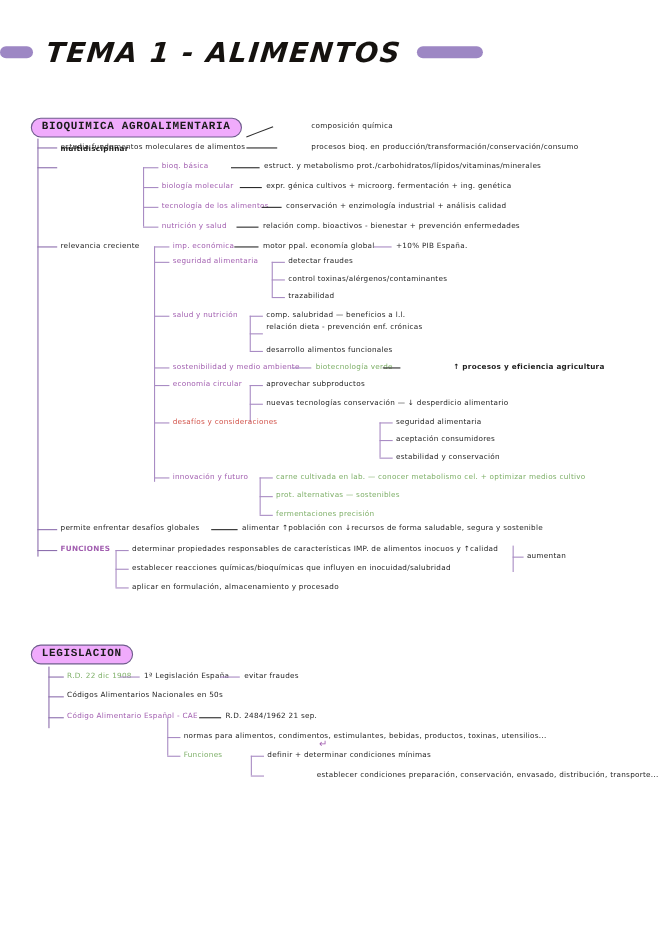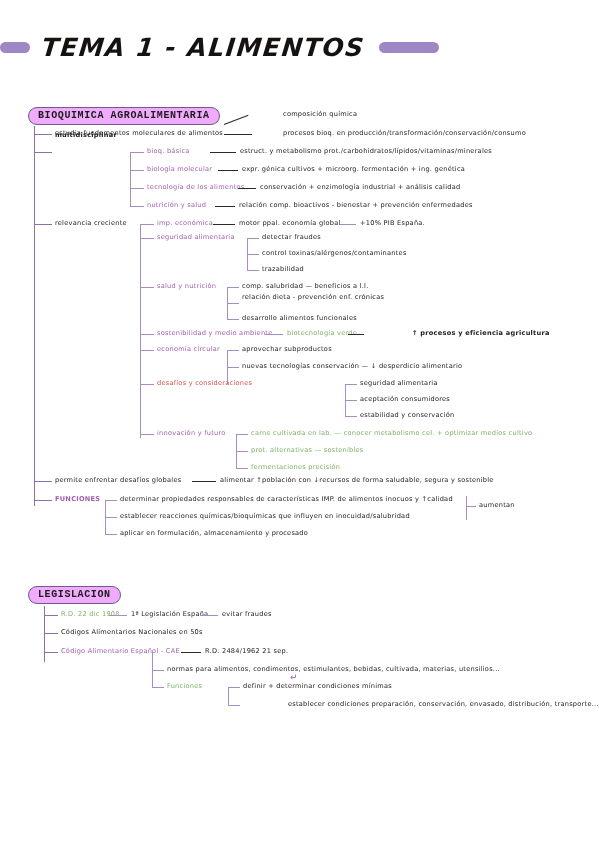--- a/index.html
+++ b/index.html
@@ -210,21 +210,21 @@
 <div class="ln h dark" style="left:44px;top:633px;width:14px;"></div>
 <div class="node ink" style="left:61px;top:629px;">Códigos Alimentarios Nacionales en 50s</div>
 
 <div class="ln h dark" style="left:44px;top:652px;width:14px;"></div>
 <div class="node purple" style="left:61px;top:648px;">Código Alimentario Español - CAE</div>
 <div class="ln h ink" style="left:181px;top:652px;width:20px;"></div>
 <div class="node ink" style="left:205px;top:648px;">R.D. 2484/1962   21 sep.</div>
 
 <div class="ln v" style="left:152px;top:652px;height:35px;"></div>
 <div class="ln h" style="left:152px;top:670px;width:12px;"></div>
-<div class="node ink" style="left:167px;top:666px;">normas para alimentos, condimentos, estimulantes, bebidas, cultivada, materias, utensilios...</div>
+<div class="node ink" style="left:167px;top:666px;">normas para alimentos, condimentos, estimulantes, bebidas, productos, toxinas, utensilios...</div>
 
 <div class="ln h" style="left:152px;top:687px;width:12px;"></div>
 <div class="node green" style="left:167px;top:683px;">Funciones</div>
 <div class="ln v" style="left:228px;top:687px;height:18px;"></div>
 <div class="ln h" style="left:228px;top:687px;width:12px;"></div>
 <div class="node ink" style="left:243px;top:683px;">definir  +  determinar condiciones mínimas</div>
 <div class="arrow-up" style="left:290px;top:672px;">↵</div>
 <div class="ln h" style="left:228px;top:705px;width:12px;"></div>
 <div class="node ink" style="left:244px;top:701px;padding-left:44px;">establecer condiciones preparación, conservación, envasado, distribución, transporte...</div>
 

